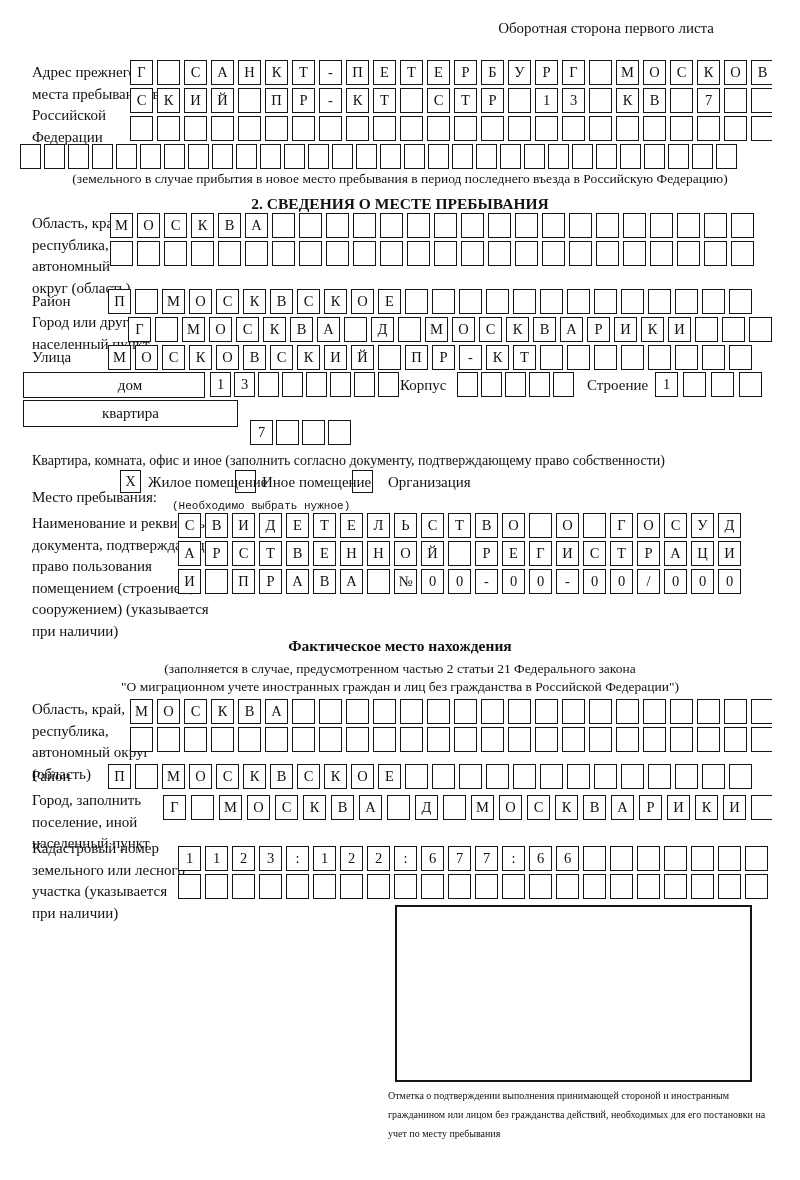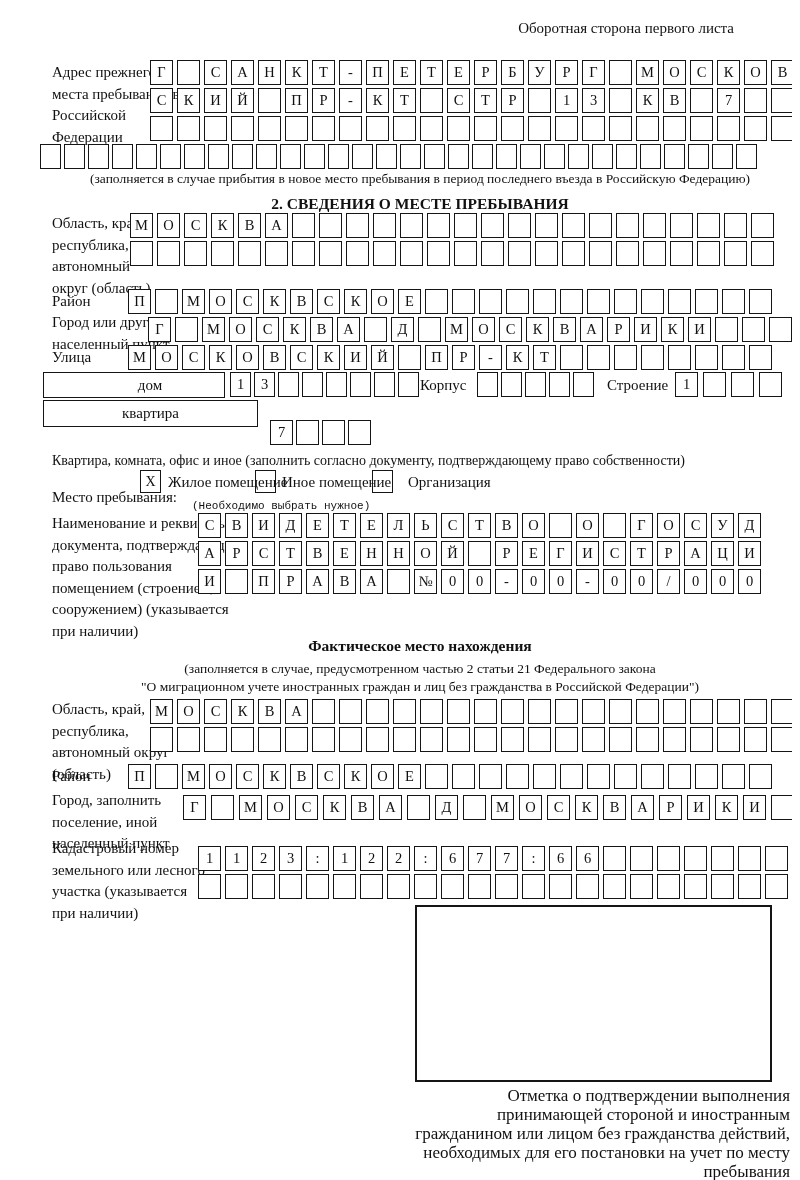--- a/index.html
+++ b/index.html
@@ -1,19 +1,19 @@
 <!DOCTYPE html>
 <html><head>
 <meta charset="utf-8">
 <style>
   * { margin:0; padding:0; }
   html,body { background:#ffffff; }
   body { font-family:"Liberation Serif", serif; color:#111; }
   #page {
-    position:relative; width:772px; height:1180px; background:#fff; overflow:hidden;margin-left:20px;
+    position:relative; width:772px; height:1180px; background:#fff; overflow:hidden;
   }
   .lbl { position:absolute; font-size:15px; line-height:21.5px; }
   .caption { position:absolute; font-size:13.5px; width:760px; left:20px; text-align:center; }
   .title { position:absolute; font-weight:bold; font-size:15.5px; width:760px; left:20px; text-align:center; }
   .row { position:absolute; display:flex; gap:4px; }
   .row.g3 { gap:3px; }
   .row.g5 { gap:5px; }
   .cell {
     flex:0 0 auto; box-sizing:border-box; width:23px; height:25px;
     border:1.6px solid #151515; background:#fff;
@@ -24,21 +24,21 @@
   .labelbox {
     position:absolute; box-sizing:border-box; border:1.6px solid #151515; background:#fff;
     display:flex; align-items:center; justify-content:center; font-size:15px;
   }
   .checkbox {
     position:absolute; box-sizing:border-box; width:21px; height:23px;
     border:1.6px solid #151515; display:flex; align-items:center; justify-content:center;
     font-size:14px;
   }
   .bigbox { position:absolute; box-sizing:border-box; border:2px solid #151515; background:#fff; }
-  .confnote { position:absolute; font-size:17px; line-height:19px; text-align:right; }
+  .confnote { position:absolute; font-size:10px; line-height:19px; text-align:left; }
 </style>
 </head>
 <body>
 
 <div id="page">
 
   <div class="lbl" style="top:18px; right:58px;">Оборотная сторона первого листа</div>
 
   <div class="lbl" style="left:32px; top:62px; width:128px;">Адрес прежнего места пребывания в Российской Федерации</div>
   <div class="row" style="left:130px; top:60px;">
@@ -144,21 +144,21 @@
       <span class="cell"></span>
       <span class="cell"></span>
       <span class="cell"></span>
       <span class="cell"></span>
       <span class="cell"></span>
       <span class="cell"></span>
       <span class="cell"></span>
       <span class="cell"></span>
       <span class="cell"></span>
     </div>
-  <div class="caption" style="top:171px;">(заполняется в случае прибытия в новое место пребывания в период последнего въезда в Российскую Федерацию)</div>
+  <div class="caption" style="top:171px;">(земельного в случае прибытия в новое место пребывания в период последнего въезда в Российскую Федерацию)</div>
 
   <div class="title" style="top:195px;">2. СВЕДЕНИЯ О МЕСТЕ ПРЕБЫВАНИЯ</div>
 
   <div class="lbl" style="left:32px; top:213px; width:110px;">Область, край, республика, автономный округ (область)</div>
   <div class="row" style="left:110px; top:213px;">
       <span class="cell">М</span>
       <span class="cell">О</span>
       <span class="cell">С</span>
       <span class="cell">К</span>
       <span class="cell">В</span>

